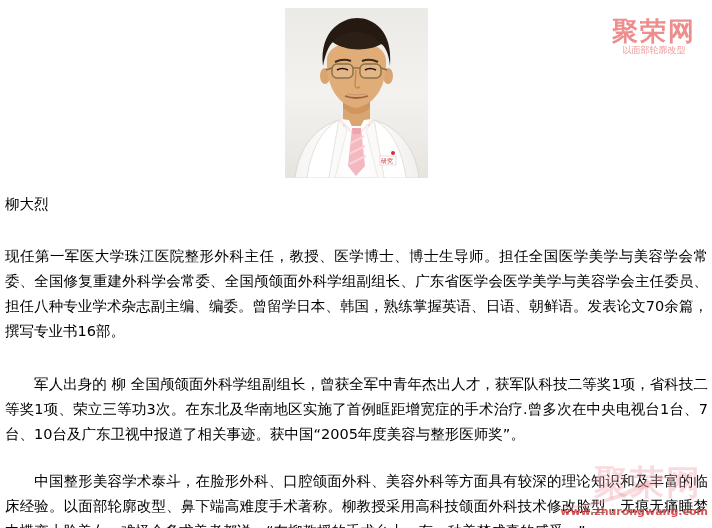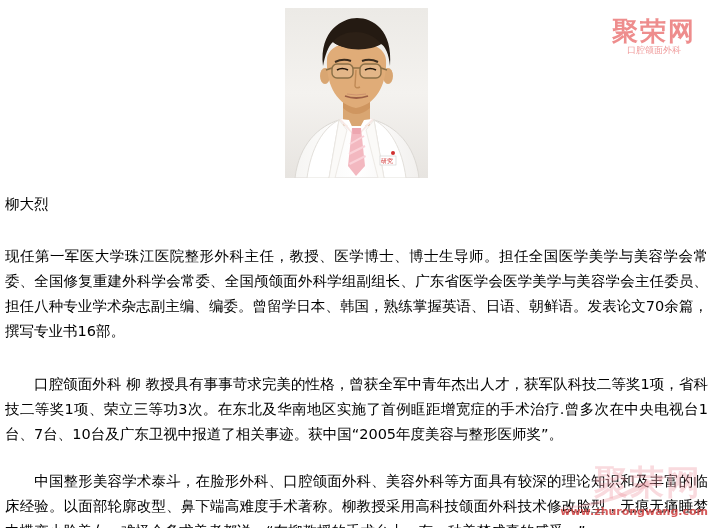--- a/index.html
+++ b/index.html
@@ -170,26 +170,26 @@
     <path d="M71,62 L70,78 Q71,81 75,79" stroke="#c08a56" stroke-width="1.4" fill="none"></path>
 
     <path d="M60,88 Q71,92 83,88" stroke="#9c5f46" stroke-width="1.8" fill="none"></path>
     <path d="M62,86 Q71,88 81,86" stroke="#c98b6c" stroke-width="0.8" fill="none"></path>
   </svg>
 </div>
 
 <div class="name">柳大烈</div>
 
 <div class="bio p1">现任第一军医大学珠江医院整形外科主任，教授、医学博士、博士生导师。担任全国医学美学与美容学会常委、全国修复重建外科学会常委、全国颅颌面外科学组副组长、广东省医学会医学美学与美容学会主任委员、担任八种专业学术杂志副主编、编委。曾留学日本、韩国，熟练掌握英语、日语、朝鲜语。发表论文70余篇，撰写专业书16部。</div>
-<div class="bio p2">　　口腔颌面外科 柳 教授具有事事苛求完美的性格，曾获全军中青年杰出人才，获军队科技二等奖1项，省科技二等奖1项、荣立三等功3次。在东北及华南地区实施了首例眶距增宽症的手术治疗.曾多次在中央电视台1台、7台、10台及广东卫视中报道了相关事迹。获中国“2005年度美容与整形医师奖”。</div>
+<div class="bio p2">　　军人出身的 柳 全国颅颌面外科学组副组长，曾获全军中青年杰出人才，获军队科技二等奖1项，省科技二等奖1项、荣立三等功3次。在东北及华南地区实施了首例眶距增宽症的手术治疗.曾多次在中央电视台1台、7台、10台及广东卫视中报道了相关事迹。获中国“2005年度美容与整形医师奖”。</div>
 <div class="bio p3">　　中国整形美容学术泰斗，在脸形外科、口腔颌面外科、美容外科等方面具有较深的理论知识和及丰富的临床经验。以面部轮廓改型、鼻下端高难度手术著称。柳教授采用高科技颌面外科技术修改脸型，无痕无痛睡梦中蝶变小脸美女，难怪众多求美者都说：“在柳教授的手术台上，有一种美梦成真的感受。”</div>
 
 <div class="wm-top">
   <div class="wm-logo">聚荣网</div>
-  <div class="wm-sub">口腔颌面外科</div>
+  <div class="wm-sub">以面部轮廓改型</div>
 </div>
 
 <div class="wm-bottom">
   <svg class="wm-swoosh" width="120" height="40" viewBox="0 0 120 40">
     <path d="M4,34 Q50,30 80,14 Q98,4 116,2 Q92,16 62,26 Q30,36 4,34 Z" fill="#ee96a0"></path>
   </svg>
   <div class="wm-big">聚荣网</div>
   <div class="wm-url">www.zhurongwang.com</div>
 </div>
 

